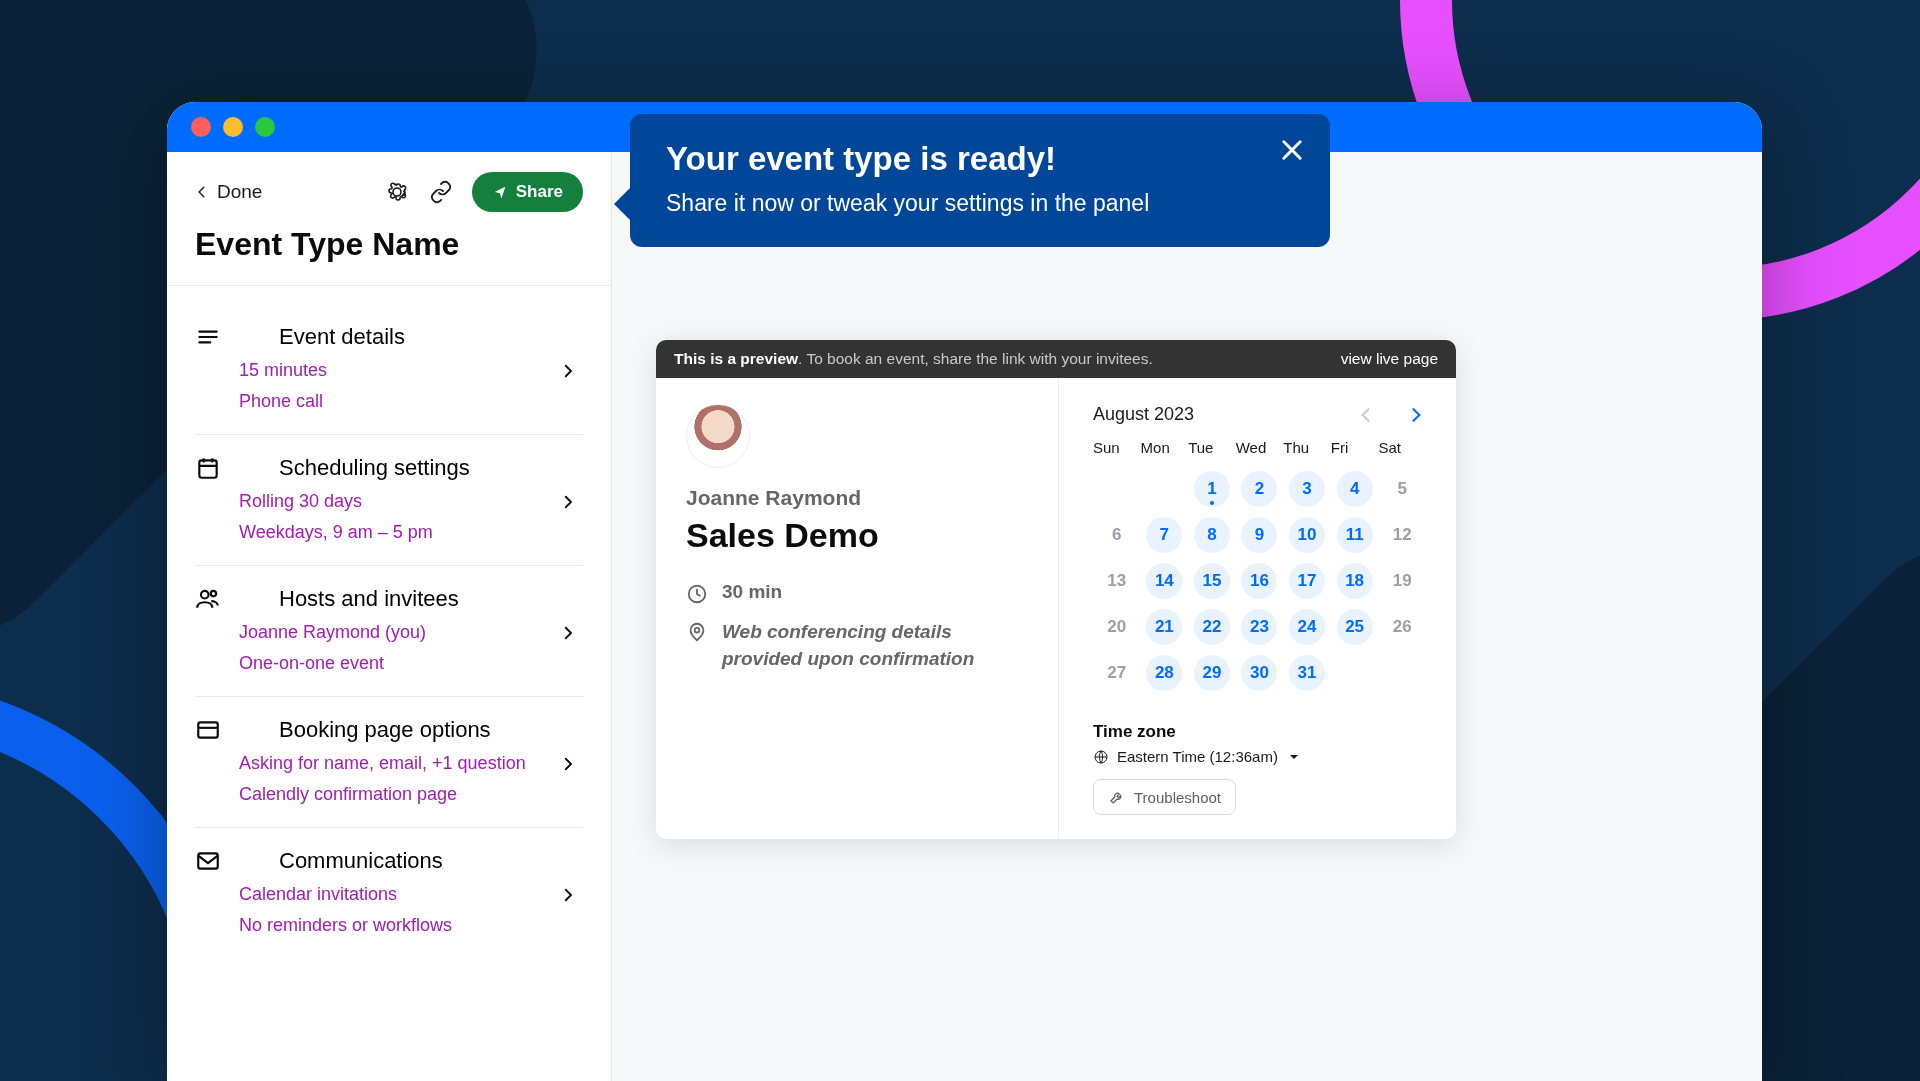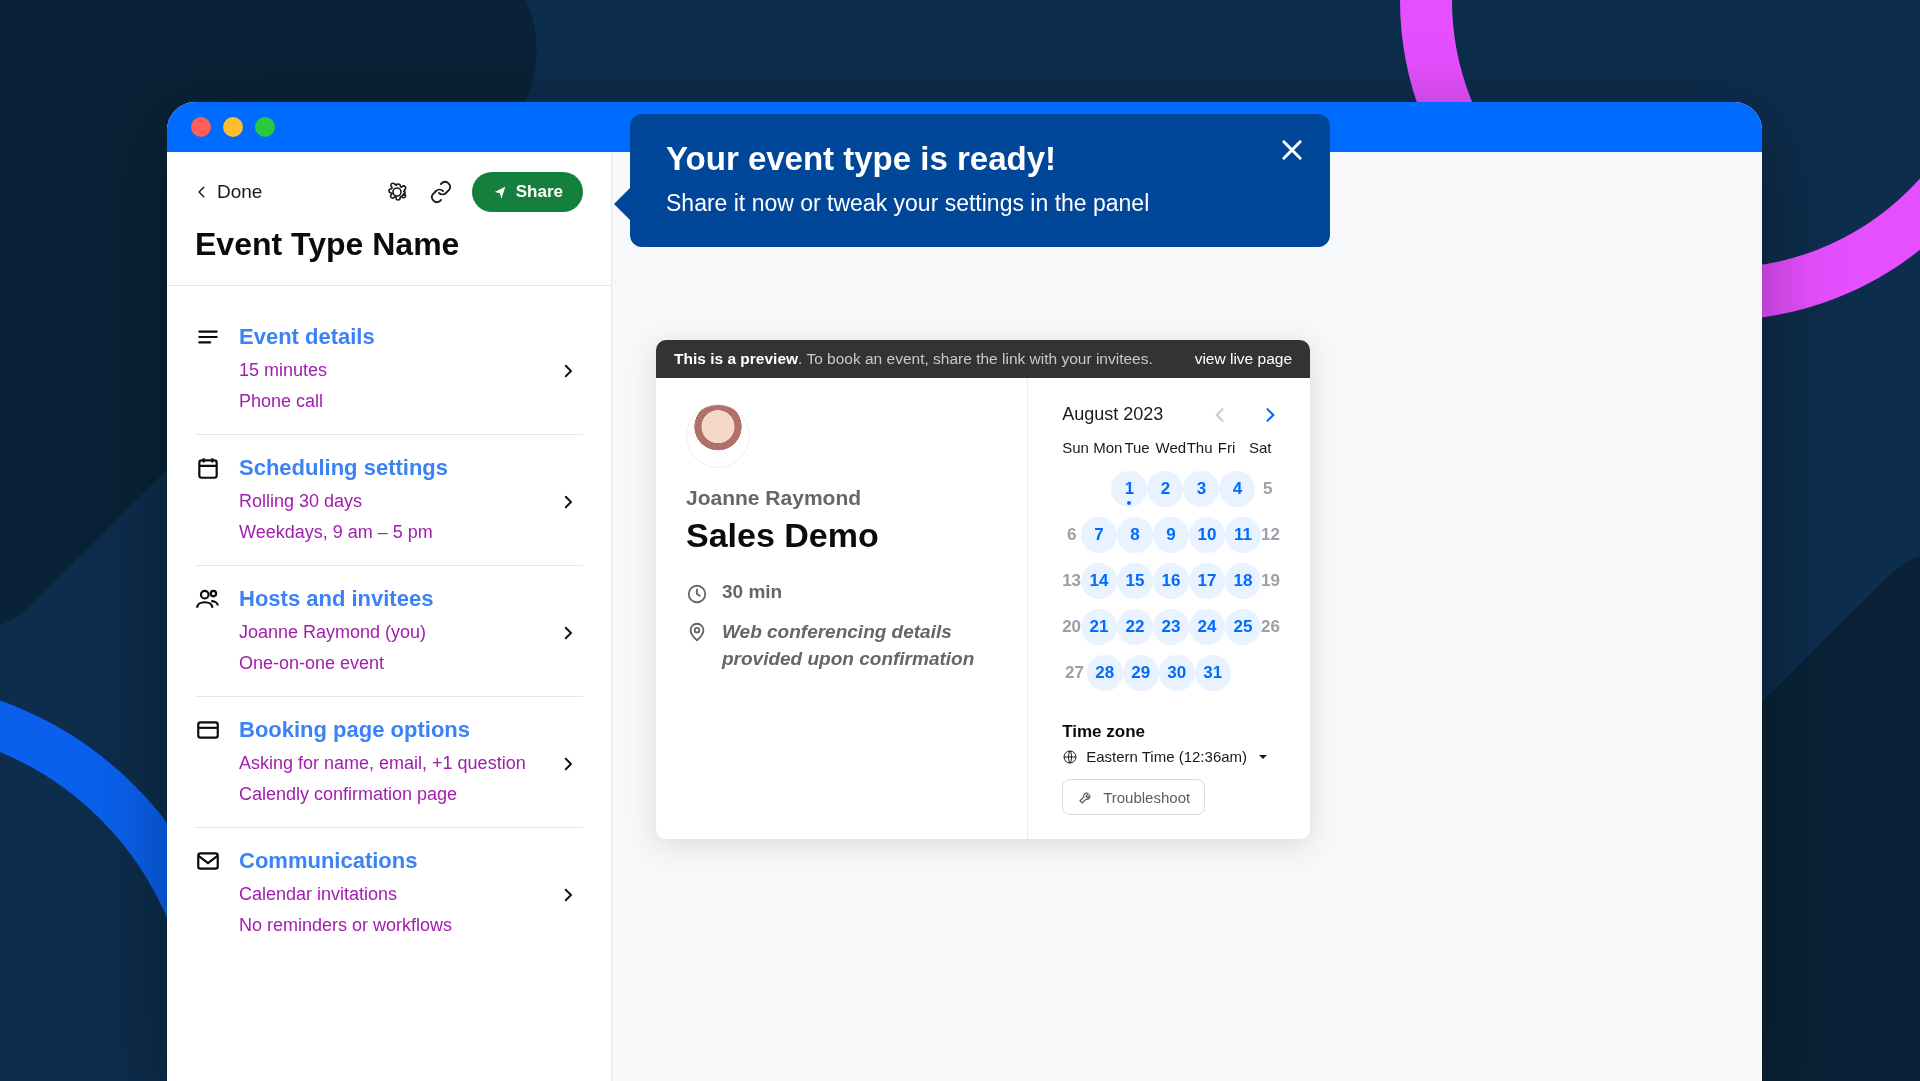--- a/index.html
+++ b/index.html
@@ -43,21 +43,21 @@
   .head-actions { display:flex; align-items:center; gap:18px; }
   .icon-btn { width:26px; height:26px; display:flex; align-items:center; justify-content:center; color:#1a1a1a; cursor:pointer;}
   .share-btn { background:#15803d; color:#fff; border:none; border-radius: 999px; padding: 10px 20px; display:flex; align-items:center; gap:8px; font-size:17px; font-weight:600; cursor:pointer;}
   .page-title { font-size: 32px; font-weight: 800; color:#0b0b0b; }
 
   .sections { padding: 18px 28px 0 28px; overflow:auto;}
   .section { border-bottom:1px solid #e6e8ec; padding: 20px 0 22px 0; }
   .section:last-child { border-bottom:none; }
   .sec-head { display:flex; align-items:center; gap:18px; }
   .sec-icon { width:26px; height:26px; color:#0b0b0b; flex-shrink:0;}
-  .sec-title { font-size:22px; font-weight:700; color:#3b82f6;}
+  .sec-title { font-size:22px; font-weight:400; color:#000000;margin-left:40px;}
   .sec-body { margin-left: 44px; display:flex; flex-direction:column; gap:10px; margin-top:10px;}
   .sec-body-row { display:flex; align-items:center; justify-content:space-between; cursor:pointer;}
   .sec-line { font-size:18px; color:#a21caf;}
   .chev { width:18px; height:18px; color:#0b0b0b; margin-right:6px;}
 
   
   .main { flex:1; position:relative; padding: 40px 44px 0 44px; }
   .tooltip {
     position:absolute; left: 18px; top: -38px;
     background:#004699; color:#fff;
@@ -67,21 +67,21 @@
   }
   .tooltip::before{
     content:""; position:absolute; left:-16px; top:74px;
     border: 16px solid transparent; border-right-color:#004699; border-left:none;
   }
   .tooltip h2 { font-size:33px; font-weight:800; margin-bottom:12px;}
   .tooltip p { font-size:23px; font-weight:400;}
   .tooltip .close { position:absolute; right:24px; top:22px; cursor:pointer; width:28px; height:28px;}
   .tooltip .close svg{width:28px;height:28px;}
 
-  .preview-card { margin-top: 148px; background:#fff; border-radius:10px; box-shadow: 0 6px 30px rgba(0,0,0,.12); overflow:hidden; width: 654px;}
+  .preview-card { margin-top: 148px; background:#fff; border-radius:10px; box-shadow: 0 6px 30px rgba(0,0,0,.12); overflow:hidden; width: 800px;}
   .preview-bar { background:#333; color:#fff; font-size:15.5px; padding: 10px 18px; display:flex; justify-content:space-between; align-items:center;}
   .preview-bar b{font-weight:700;}
   .preview-bar .dim{color:#c9c9c9;}
   .preview-bar a{color:#fff; text-decoration:none; cursor:pointer;}
 
   .preview-body { display:flex; }
   .preview-left { width: 403px; padding: 26px 30px; border-right:1px solid #ececec;}
   .avatar { width:64px; height:64px; border-radius:50%; background: radial-gradient(circle at 50% 35%, #f4d8c8 0 32%, #b0716b 33% 46%, #fff 47% 100%); margin-bottom:18px; border:1px solid #eee;}
   .host-name { color:#666; font-size:21px; font-weight:600; margin-bottom:6px;}
   .event-name { font-size:34px; font-weight:800; color:#0b0b0b; margin-bottom:26px;}

